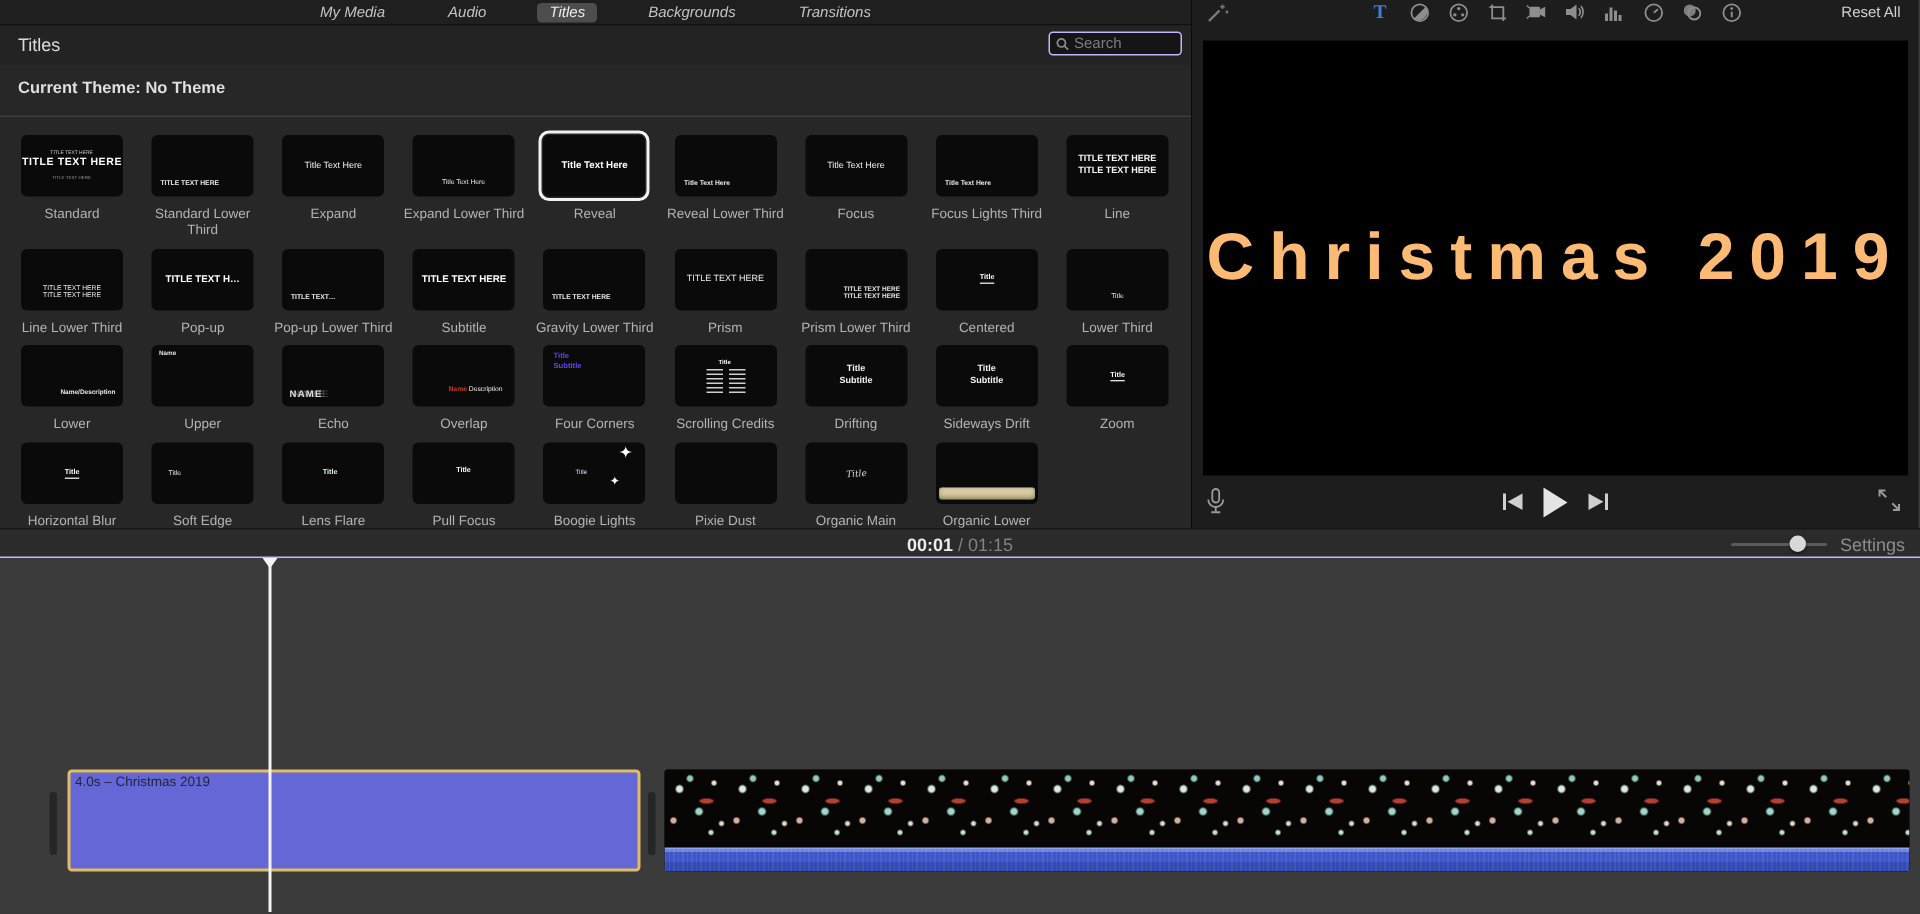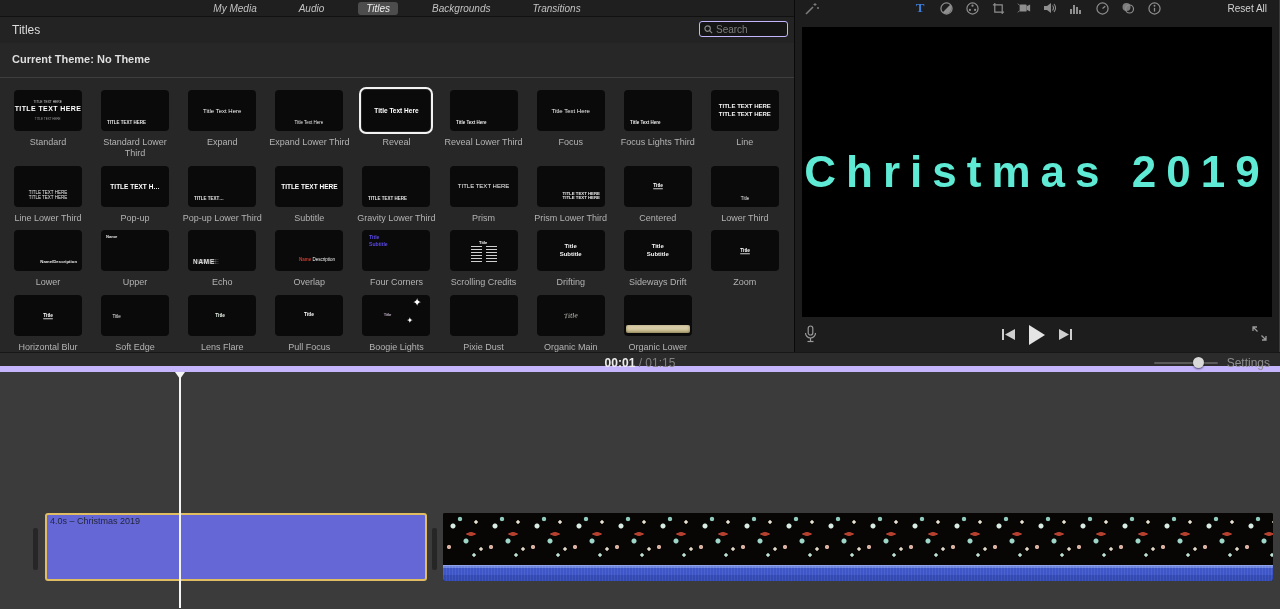--- a/index.html
+++ b/index.html
@@ -120,21 +120,21 @@
 
   .transport { position:absolute; left:0; right:0; top:317px; height:35px;
     display:flex; align-items:center; }
   .tr-mic { position:absolute; left:9px; top:8px; }
   .tr-center { position:absolute; left:50%; transform:translateX(-50%);
     display:flex; align-items:center; gap:12px; }
   .tr-full { position:absolute; right:12px; top:9px; }
 
   
   .tl-toolbar { height:20px; background:#2b2b2b; border-top:1px solid #171717;
-    border-bottom:6px solid #c4b5fd; position:relative; }
+    border-bottom:1px solid #c4b5fd; position:relative; }
   .timecode { position:absolute; left:50%; transform:translateX(-50%); top:3px;
     font-size:12px; white-space:nowrap; }
   .tc-cur { color:#ececec; font-weight:bold; }
   .tc-sep, .tc-tot { color:#828282; }
   .zoom-slider { position:absolute; right:62px; top:9px; width:64px; height:2px;
     background:#5a5a5a; border-radius:1px; }
   .zoom-thumb { position:absolute; right:14px; top:-5px; width:11px; height:11px;
     border-radius:50%; background:#d8d8d8; box-shadow:0 1px 2px rgba(0,0,0,.6); }
   .settings { position:absolute; right:10px; top:3px; font-size:12px; color:#8d8d8d; }
 
@@ -591,21 +591,21 @@
                 <circle cx="7" cy="7" r="6" fill="none" stroke="#8e8e8e" stroke-width="1.3"></circle>
                 <circle cx="7" cy="4" r="1" fill="#8e8e8e"></circle>
                 <line x1="7" y1="6.3" x2="7" y2="10.3" stroke="#8e8e8e" stroke-width="1.4"></line>
               </svg>
             </span>
           </div>
         <span class="vt-reset">Reset All</span>
       </div>
 
       <div class="preview">
-        <span class="preview-text" style="color: #5eead4; text-align: right;">Christmas 2019</span>
+        <span class="preview-text" style="color: #fdba74; text-align: right;">Christmas 2019</span>
       </div>
 
       <div class="transport">
         <span class="tr-mic">
           <svg width="13" height="18" viewBox="0 0 13 18">
             <rect x="4.2" y="1" width="4.6" height="9" rx="2.3" fill="none" stroke="#9a9a9a" stroke-width="1.2"></rect>
             <path d="M1.5 8 a5 5 0 0 0 10 0" fill="none" stroke="#9a9a9a" stroke-width="1.2"></path>
             <line x1="6.5" y1="13" x2="6.5" y2="16" stroke="#9a9a9a" stroke-width="1.2"></line>
             <line x1="3.5" y1="16.5" x2="9.5" y2="16.5" stroke="#9a9a9a" stroke-width="1.2"></line>
           </svg>

